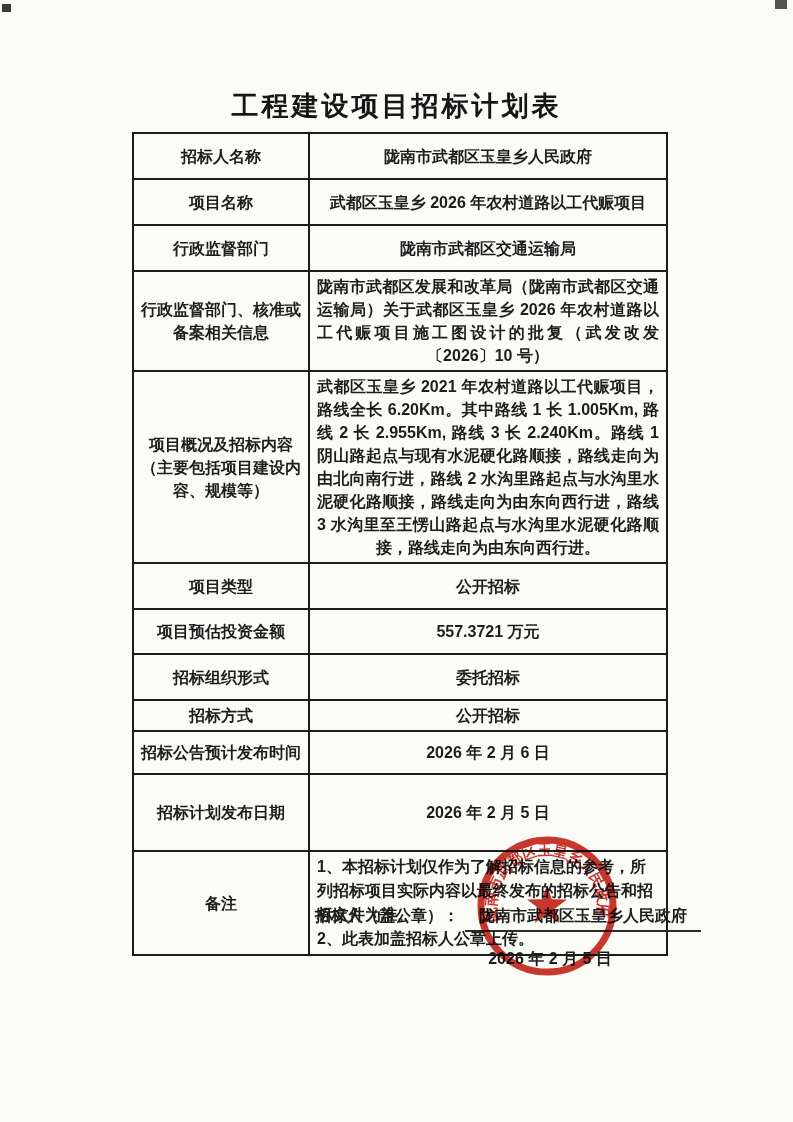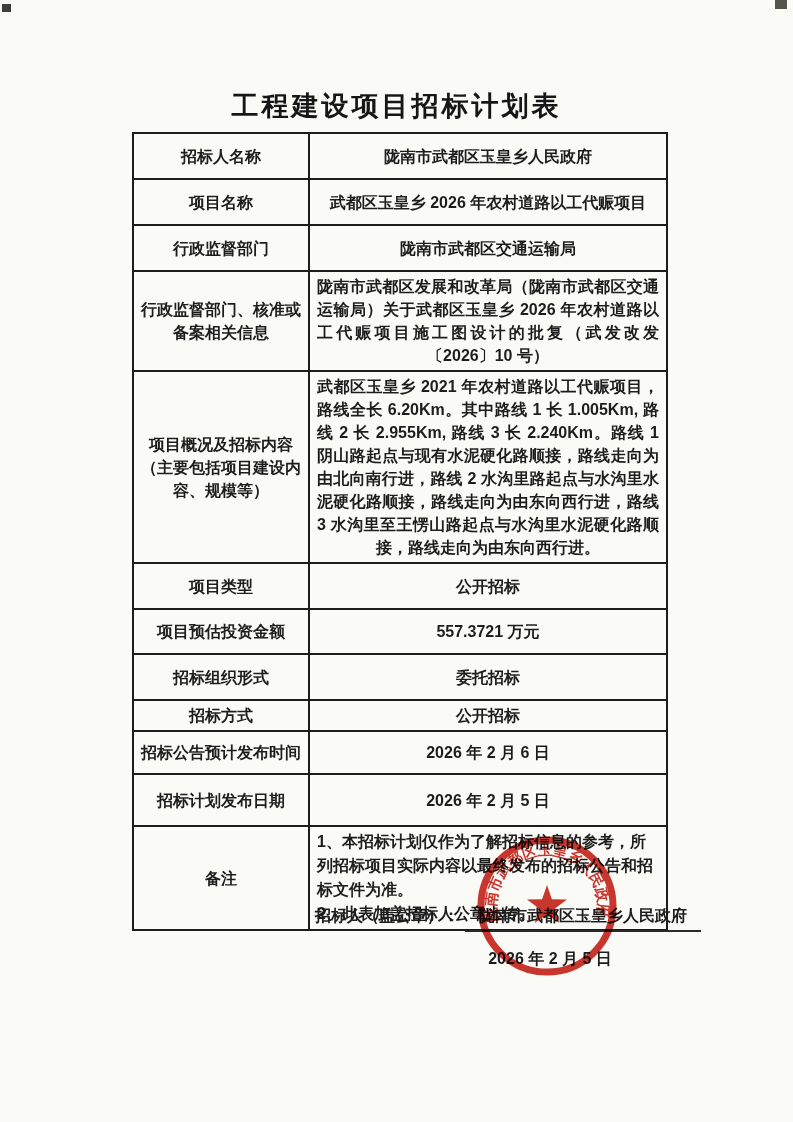--- a/index.html
+++ b/index.html
@@ -46,21 +46,21 @@
   .bid-table tr:nth-child(1) { height: 46px; }
   .bid-table tr:nth-child(2) { height: 46px; }
   .bid-table tr:nth-child(3) { height: 46px; padding-left: 16px; }
   .bid-table tr:nth-child(4) { height: 67px; }
   .bid-table tr:nth-child(5) { height: 153px; }
   .bid-table tr:nth-child(6) { height: 46px; font-family: Liberation Serif, serif; }
   .bid-table tr:nth-child(7) { height: 45px; }
   .bid-table tr:nth-child(8) { height: 46px; }
   .bid-table tr:nth-child(9) { height: 30px; }
   .bid-table tr:nth-child(10){ height: 43px; }
-  .bid-table tr:nth-child(11){ height: 52px; }
+  .bid-table tr:nth-child(11){ height: 77px; }
   .bid-table tr:nth-child(12){ height: 95px; }
   .bid-table tr:nth-child(4) td.value,
   .bid-table tr:nth-child(5) td.value {
     text-align: justify;
     text-align-last: center;
   }
   .bid-table tr:nth-child(12) td.value {
     text-align: left;
     text-align-last: left;
     white-space: pre-line;

